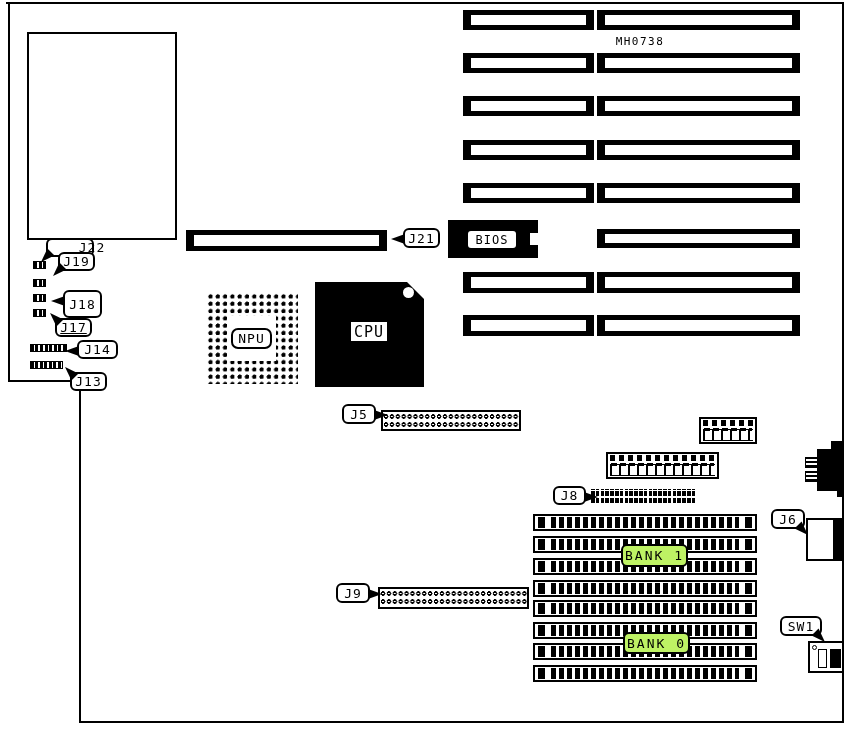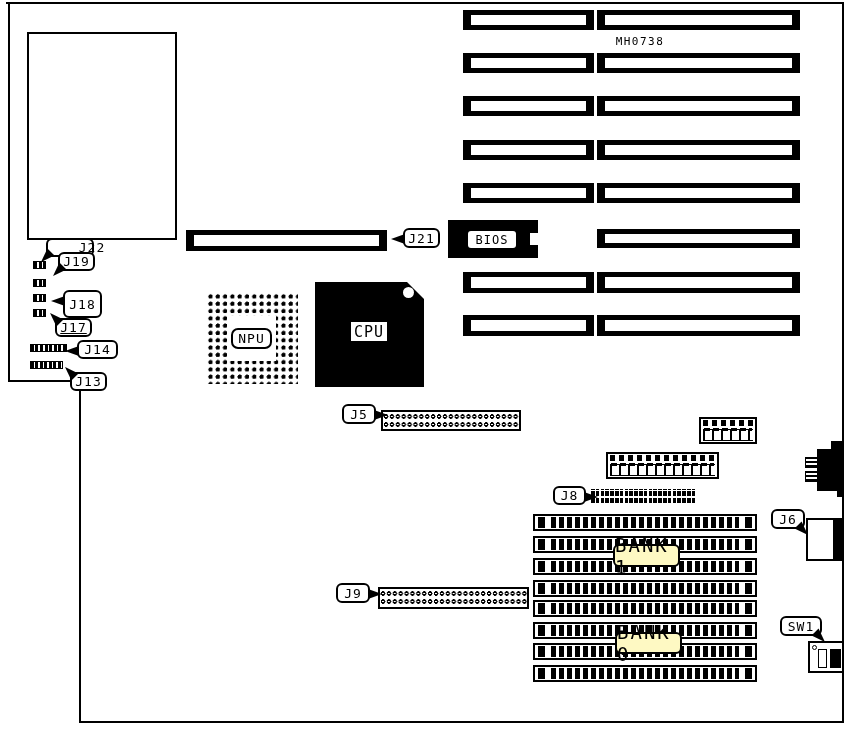--- a/index.html
+++ b/index.html
@@ -43,23 +43,23 @@
   .pwr .sq{position:absolute;left:2px;right:2px;bottom:1px;height:10px;
         border-top:1.5px solid #000;border-bottom:1.5px solid #000;
         background:repeating-linear-gradient(90deg,#000 0 1.6px,transparent 1.6px 9px);}
   
   .simm{position:absolute;box-sizing:border-box;width:224px;height:17px;
         border:2px solid #000;background:#fff;}
   .simm .strip{position:absolute;left:16px;right:16px;top:1px;bottom:1px;
         background:repeating-linear-gradient(90deg,#000 0 5px,#fff 5px 8px);}
   .simm .clip-l{position:absolute;left:3px;top:1px;width:7px;height:11px;background:#000;}
   .simm .clip-r{position:absolute;right:3px;top:1px;width:7px;height:11px;background:#000;}
-  .bank-label{position:absolute;box-sizing:border-box;background:#fef9c3;border:2px solid #000;
+  .bank-label{position:absolute;box-sizing:border-box;background:#bef264;border:2px solid #000;
         border-radius:6px;display:flex;align-items:center;justify-content:center;
-        font-size:19px;letter-spacing:2px;z-index:7;}
+        font-size:13px;letter-spacing:2px;z-index:7;margin-left:8px;}
   
   .jmp{position:absolute;box-sizing:border-box;border:1px solid #000;
         background:repeating-linear-gradient(90deg,#000 0 3px,#fff 3px 4.5px);}
   
   .kpin{position:absolute;box-sizing:border-box;border:1px solid #000;
         background:repeating-linear-gradient(0deg,#000 0 2px,#fff 2px 4px);}
 </style>
 </head>
 <body>
 

